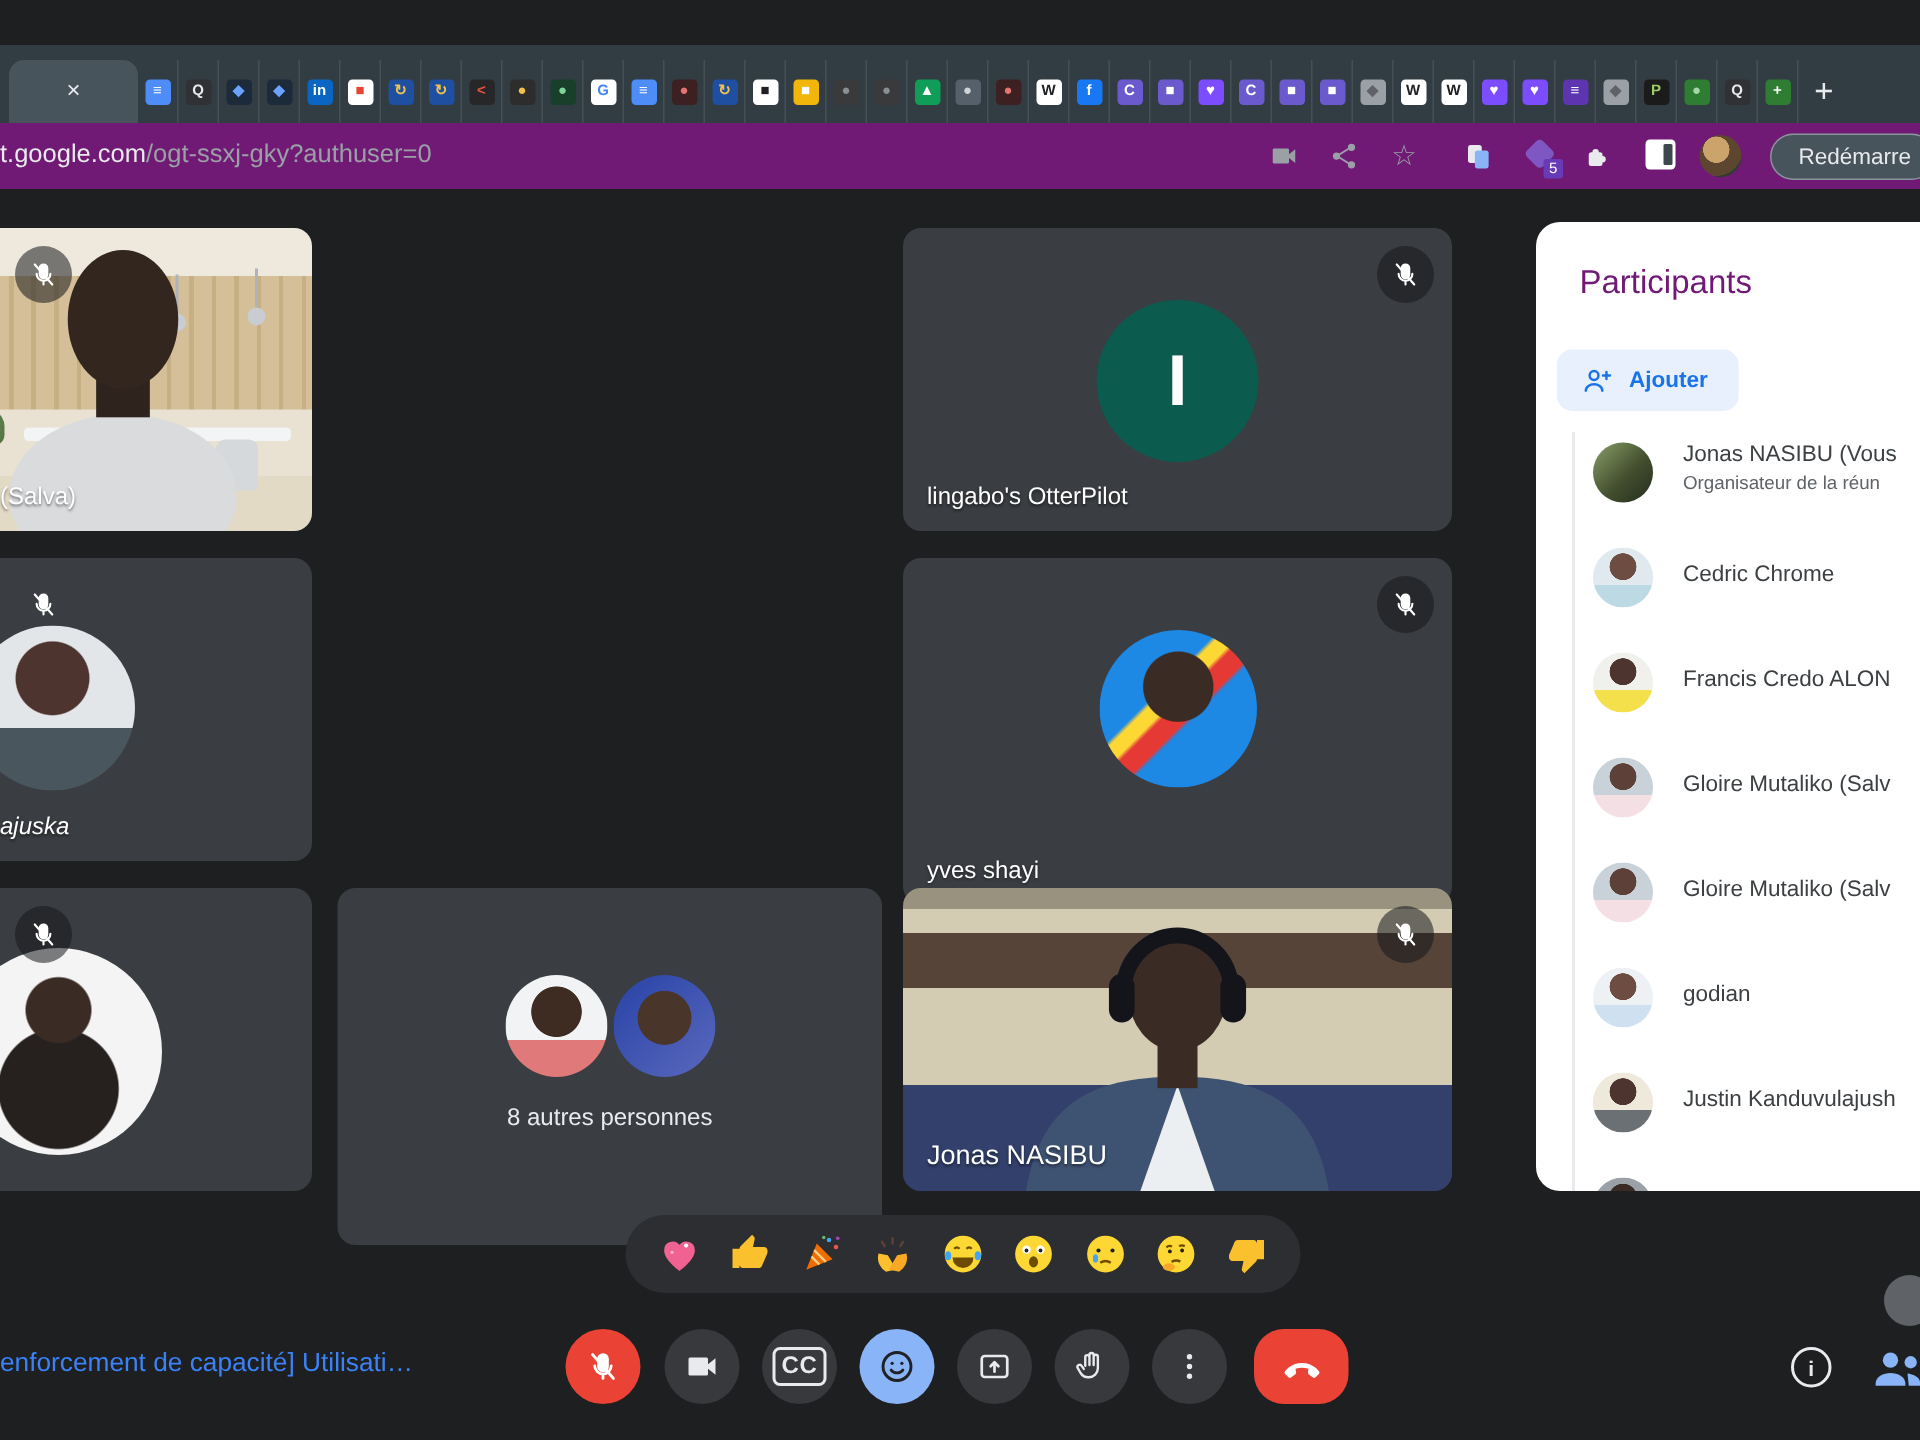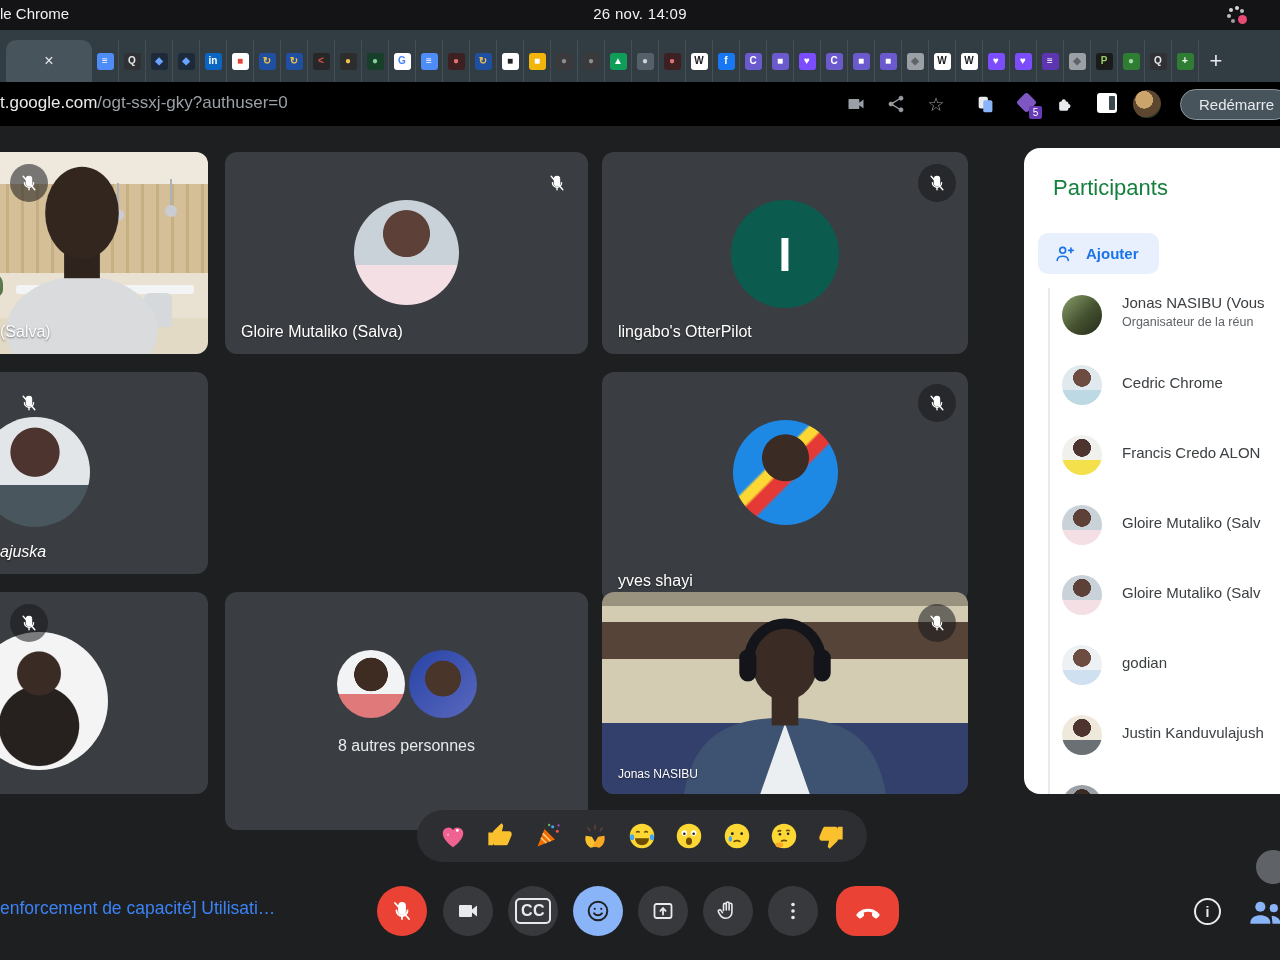--- a/index.html
+++ b/index.html
@@ -22,21 +22,21 @@
     display:flex; align-items:center; justify-content:center; color:#e8eaed; font-size:16px; }
   #favtabs { display:flex; height:42px; }
   .mini-tab { width:27px; height:42px; display:flex; align-items:center; justify-content:center;
     border-right:1px solid rgba(255,255,255,.10); }
   .fav { width:17px; height:17px; border-radius:3px; display:flex; align-items:center; justify-content:center;
     font-size:10px; font-weight:bold; line-height:1; }
   #newtab { width:34px; height:42px; color:#e8eaed; font-size:22px; display:flex; align-items:center;
     justify-content:center; }
 
   
-  #addrbar { position:absolute; left:0; top:82px; width:1280px; height:44px; background:#000000; }
+  #addrbar { position:absolute; left:0; top:82px; width:1280px; height:44px; background:#701a75; }
   #urltext { position:absolute; left:0; top:11px; font-size:17px; color:#e8eaed; white-space:nowrap; }
   #urltext .path { color:#9aa0a6; }
   .addr-ic { position:absolute; top:9px; width:26px; height:26px; display:flex; align-items:center;
     justify-content:center; }
   #ext-diamond { position:absolute; top:13px; width:15px; height:15px; background:#7e57c2;
     border-radius:3px; transform:rotate(45deg); }
   #ext-badge { position:absolute; background:#673ab7; color:#fff; font-size:10px; width:13px; height:13px;
     border-radius:2px; display:flex; align-items:center; justify-content:center; }
   #sidepanel-ic { position:absolute; top:11px; width:20px; height:20px; background:#fff; border-radius:3px; }
   #sidepanel-ic i { position:absolute; right:2px; top:3px; width:6px; height:14px; background:#3d474e;
@@ -78,21 +78,21 @@
   #grp-label { position:absolute; left:0; right:0; top:145px; text-align:center; color:#e8eaed; font-size:16px; }
 
   
   #otter-circle { position:absolute; left:50%; top:48px; transform:translateX(-50%); width:108px; height:108px;
     border-radius:50%; background:#0b5c4e; display:flex; align-items:center; justify-content:center;
     color:#fff; font-size:48px; font-weight:bold; }
 
   
   #panel { position:absolute; left:1024px; top:148px; width:300px; height:646px; background:#fff;
     border-radius:16px 0 0 16px; overflow:hidden; }
-  #panel h2 { position:absolute; left:29px; top:27px; font-size:22px; font-weight:normal; color:#15803d; }
+  #panel h2 { position:absolute; left:29px; top:27px; font-size:22px; font-weight:normal; color:#701a75; }
   #addbtn { position:absolute; left:14px; top:85px; height:41px; background:#e8f0fe; border-radius:10px;
     display:flex; align-items:center; padding:0 20px 0 16px; gap:10px; color:#1a73e8; font-size:15px;
     font-weight:bold; }
   #scrolltrack { position:absolute; left:24px; top:140px; width:2px; bottom:0; background:#e8eaed; }
   .prow { position:absolute; left:38px; width:260px; height:56px; }
   .prow .pavatar { position:absolute; left:0; top:8px; width:40px; height:40px; border-radius:50%; }
   .prow .pname { position:absolute; left:60px; top:17px; font-size:15px; color:#3c4043; white-space:nowrap; }
   .prow.two .pname { top:7px; }
   .prow .psub { position:absolute; left:60px; top:28px; font-size:12.5px; color:#5f6368; white-space:nowrap; }
 
@@ -117,32 +117,20 @@
     justify-content:center; }
   #peoplebtn { position:absolute; left:1246px; top:894px; width:44px; height:36px; }
   #graycircle { position:absolute; left:1256px; top:850px; width:34px; height:34px; border-radius:50%;
     background:#5f6368; }
 </style>
 </head>
 <body>
 
 <div id="stage">
 
-  <div id="sysbar">
-    <span class="apptitle">le Chrome</span>
-    <span class="clock">26 nov.  14:09</span>
-    <span id="tray">
-      <i style="left:12px;top:9px;width:9px;height:9px;background:#e84a73;"></i>
-      <i style="left:3px;top:2px;width:4px;height:4px;background:#d7d7d7;"></i>
-      <i style="left:9px;top:0;width:4px;height:4px;background:#d7d7d7;"></i>
-      <i style="left:14px;top:3px;width:4px;height:4px;background:#bdbdbd;"></i>
-      <i style="left:1px;top:8px;width:4px;height:4px;background:#bdbdbd;"></i>
-      <i style="left:5px;top:13px;width:4px;height:4px;background:#9e9e9e;"></i>
-    </span>
-  </div>
 
   <div id="tabstrip">
     <div id="activetab">
       <span>×</span>
     </div>
     <div id="favtabs">
         <div class="mini-tab">
           <span class="fav" style="background: rgb(78, 140, 247); color: rgb(255, 255, 255);">≡</span>
         </div>
         <div class="mini-tab">
@@ -329,32 +317,20 @@
     <span class="micoff bgc" style="right:160px;">
       <svg width="20" height="20" viewBox="0 0 24 24" fill="none" stroke="#fff" stroke-width="1.7" stroke-linecap="round">
           <path d="M12 15a3 3 0 0 0 3-3V7a3 3 0 0 0-6 0v5a3 3 0 0 0 3 3z" fill="#fff"></path>
           <path d="M6.5 11.5a5.5 5.5 0 0 0 11 0"></path>
           <line x1="12" y1="17" x2="12" y2="20"></line>
           <line x1="5" y1="4" x2="19" y2="20"></line>
         </svg>
     </span>
   </div>
 
-  <div class="tile" style="left:225px; top:152px; width:363px; height:202px;">
-    <span class="avcircle pav" style="--head:#5d4037;--bgc:#c9d2d8;--shirt:#f3dfe4;left:129px;top:48px;width:105px;height:105px;"></span>
-    <span class="nm">Gloire Mutaliko (Salva)</span>
-    <span class="micoff">
-      <svg width="20" height="20" viewBox="0 0 24 24" fill="none" stroke="#fff" stroke-width="1.7" stroke-linecap="round">
-          <path d="M12 15a3 3 0 0 0 3-3V7a3 3 0 0 0-6 0v5a3 3 0 0 0 3 3z" fill="#fff"></path>
-          <path d="M6.5 11.5a5.5 5.5 0 0 0 11 0"></path>
-          <line x1="12" y1="17" x2="12" y2="20"></line>
-          <line x1="5" y1="4" x2="19" y2="20"></line>
-        </svg>
-    </span>
-  </div>
 
   <div class="tile" style="left:602px; top:152px; width:366px; height:202px;">
     <span id="otter-circle">
         <span>I</span>
       </span>
     <span class="nm">lingabo's OtterPilot</span>
     <span class="micoff bgc">
       <svg width="20" height="20" viewBox="0 0 24 24" fill="none" stroke="#fff" stroke-width="1.7" stroke-linecap="round">
           <path d="M12 15a3 3 0 0 0 3-3V7a3 3 0 0 0-6 0v5a3 3 0 0 0 3 3z" fill="#fff"></path>
           <path d="M6.5 11.5a5.5 5.5 0 0 0 11 0"></path>
@@ -420,21 +396,21 @@
       <svg width="250" height="200" viewBox="0 0 240 210" style="position:absolute;left:58px;bottom:0;">
         <path d="M14 210 C24 150 58 130 120 130 C182 130 216 150 226 210 Z" fill="#3e5272"></path>
         <path d="M94 210 L120 136 L146 210 Z" fill="#eceff1"></path>
         <rect x="106" y="104" width="28" height="34" fill="#3a2c24"></rect>
         <ellipse cx="120" cy="70" rx="35" ry="42" fill="#3a2c24"></ellipse>
         <path d="M83 62 A38 40 0 0 1 157 62" stroke="#14151a" stroke-width="11" fill="none"></path>
         <rect x="72" y="58" width="18" height="34" rx="9" fill="#14151a"></rect>
         <rect x="150" y="58" width="18" height="34" rx="9" fill="#14151a"></rect>
       </svg>
     </div>
-    <span class="nm" style="font-size:12px;">Jonas NASIBU</span>
+    <span class="nm" style="font-size:18px;">Jonas NASIBU</span>
     <span class="micoff bgc">
       <svg width="20" height="20" viewBox="0 0 24 24" fill="none" stroke="#fff" stroke-width="1.7" stroke-linecap="round">
           <path d="M12 15a3 3 0 0 0 3-3V7a3 3 0 0 0-6 0v5a3 3 0 0 0 3 3z" fill="#fff"></path>
           <path d="M6.5 11.5a5.5 5.5 0 0 0 11 0"></path>
           <line x1="12" y1="17" x2="12" y2="20"></line>
           <line x1="5" y1="4" x2="19" y2="20"></line>
         </svg>
     </span>
   </div>
 

